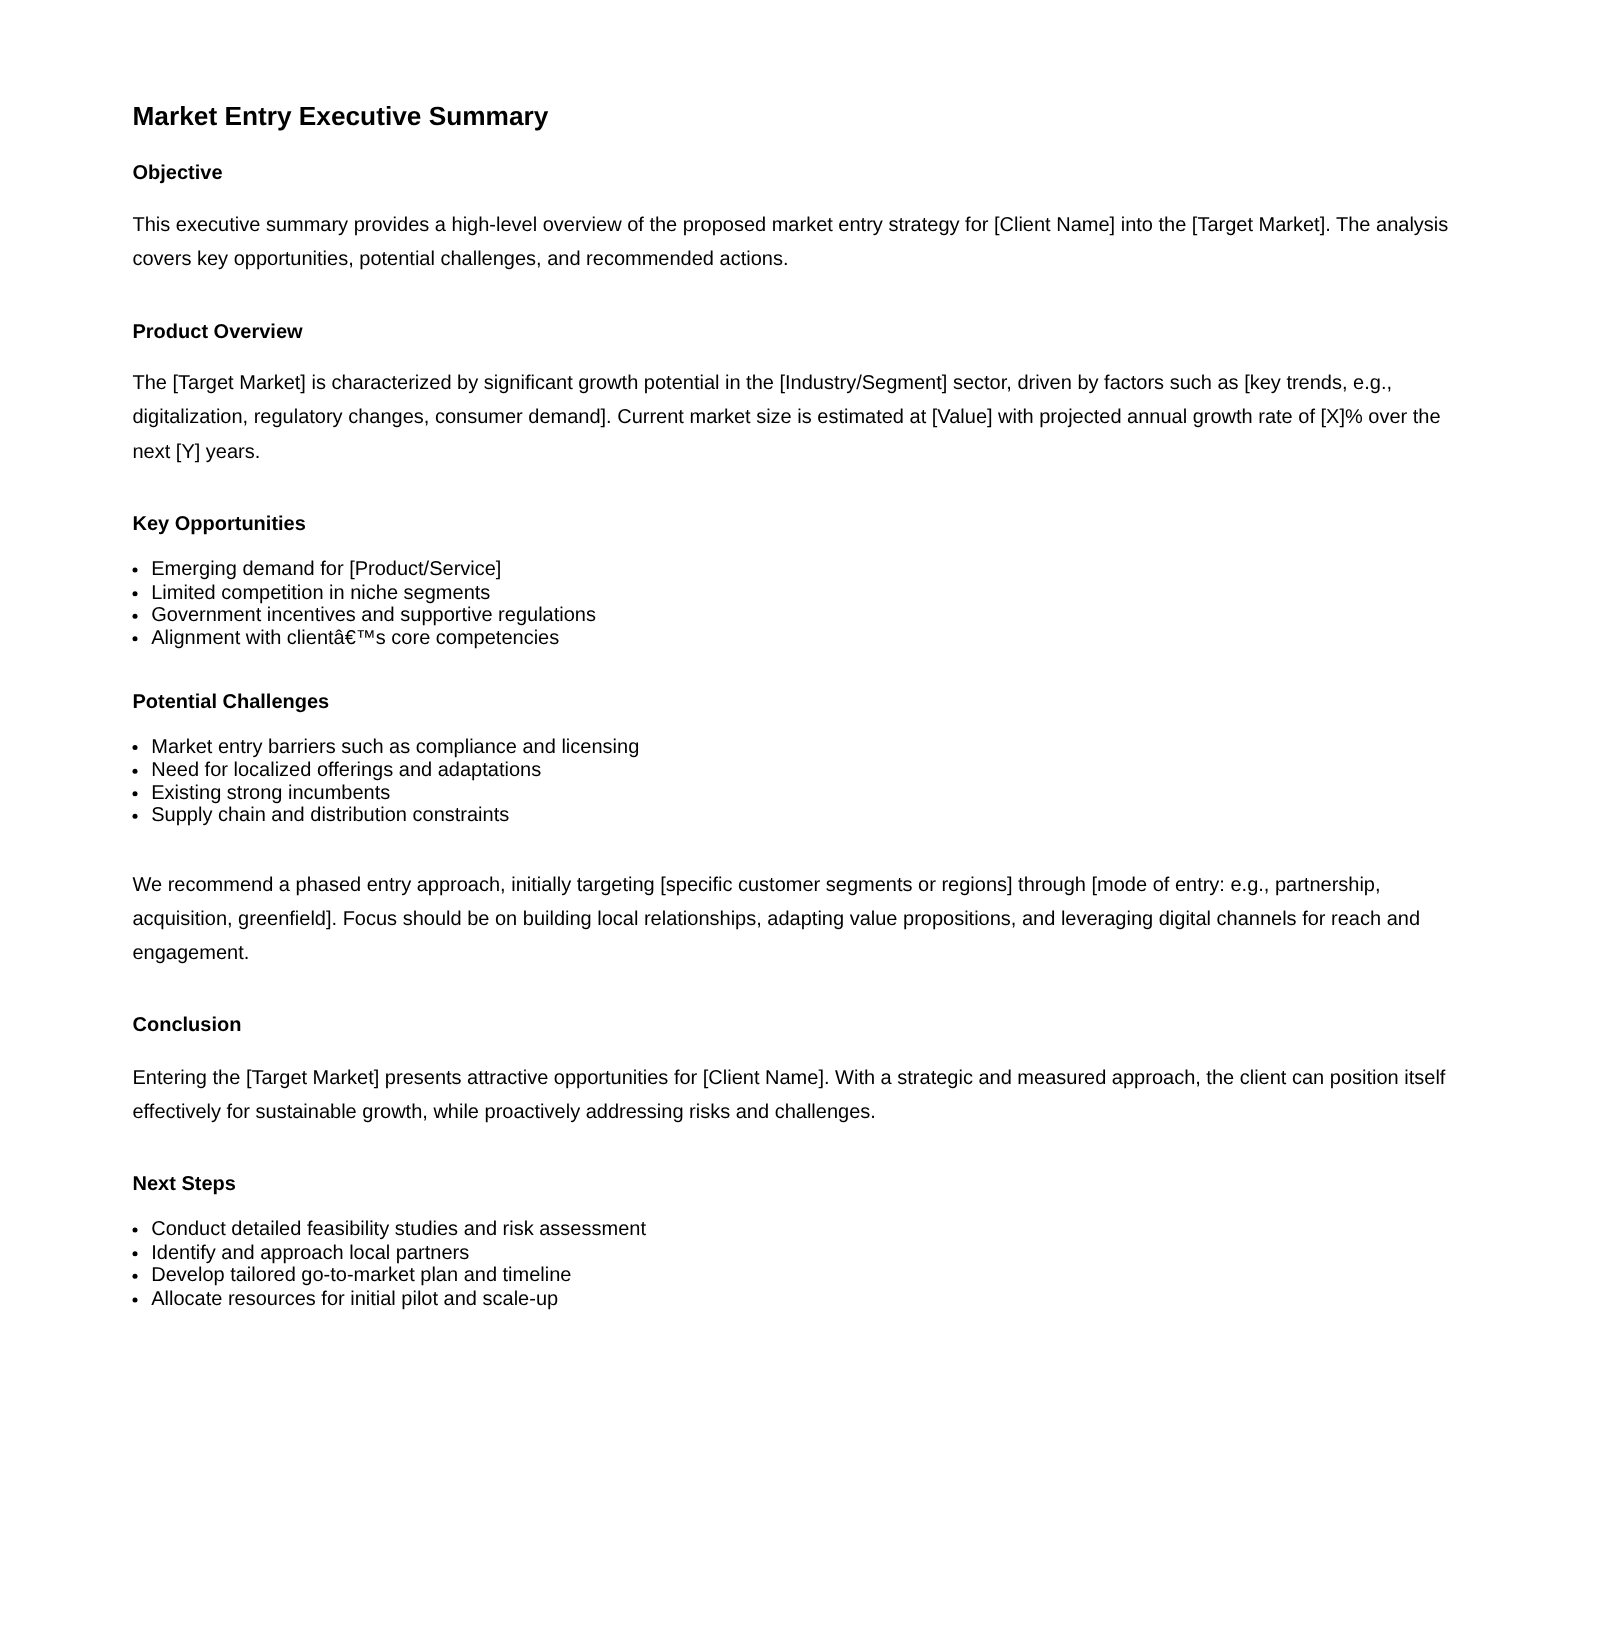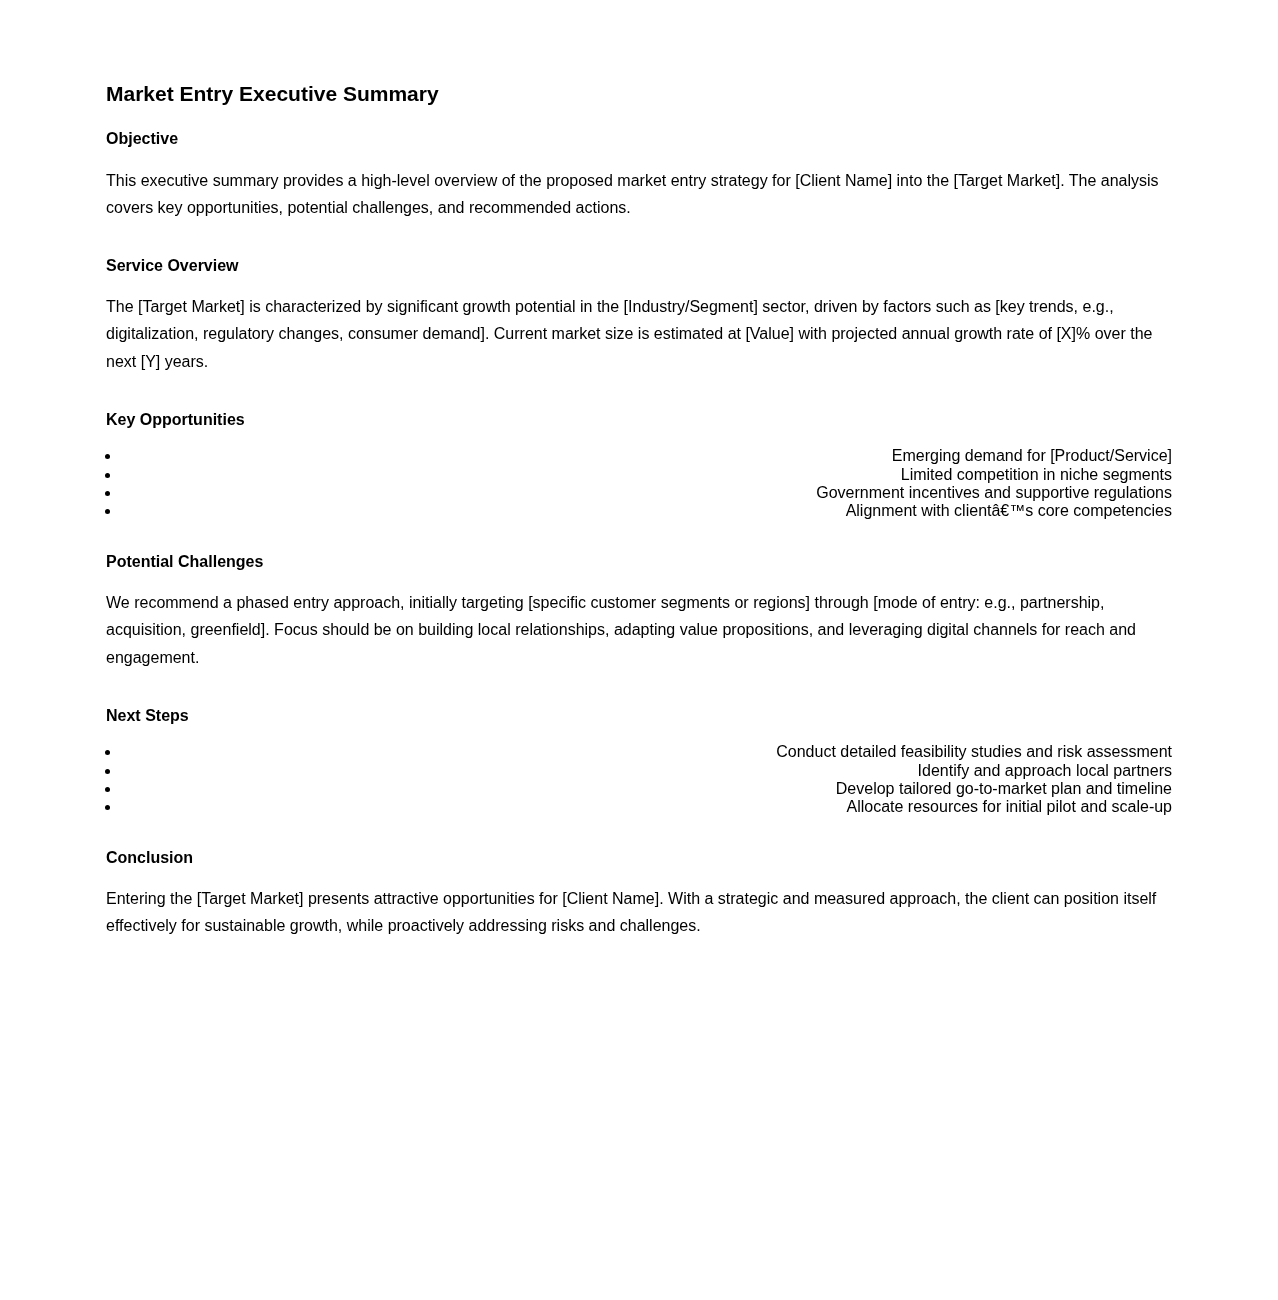--- a/index.html
+++ b/index.html
@@ -33,71 +33,76 @@
     margin: 24px 0 18px 0;
   }
   p {
     margin: 0 0 36px 0;
     line-height: 1.7;
   }
   ul {
     margin: 0 0 32px 0;
     padding-left: 15px;
     list-style: disc outside;
-    text-align: right;
   }
   li {
     line-height: 1.15;
   }
   strong { font-weight: 400; }
   section { margin: 0; }
 </style>
 </head>
 <body>
 
 <main class="page">
 
   <h1>Market Entry Executive Summary</h1>
 
   <section>
     <h2>Objective</h2>
     <p>This executive summary provides a high-level overview of the proposed market entry strategy for <strong>[Client Name]</strong> into the <strong>[Target Market]</strong>. The analysis covers key opportunities, potential challenges, and recommended actions.</p>
   </section>
 
   <section>
-    <h2>Service Overview</h2>
+    <h2>Product Overview</h2>
     <p>The <strong>[Target Market]</strong> is characterized by significant growth potential in the <strong>[Industry/Segment]</strong> sector, driven by factors such as <strong>[key trends, e.g., digitalization, regulatory changes, consumer demand]</strong>. Current market size is estimated at <strong>[Value]</strong> with projected annual growth rate of <strong>[X]</strong>% over the next <strong>[Y]</strong> years.</p>
   </section>
 
   <section>
     <h2>Key Opportunities</h2>
     <ul>
         <li>Emerging demand for <strong>[Product/Service]</strong></li>
         <li>Limited competition in niche segments</li>
         <li>Government incentives and supportive regulations</li>
         <li>Alignment with clientâ€™s core competencies</li>
       </ul>
   </section>
 
   <section>
     <h2>Potential Challenges</h2>
+    <ul>
+        <li>Market entry barriers such as compliance and licensing</li>
+        <li>Need for localized offerings and adaptations</li>
+        <li>Existing strong incumbents</li>
+        <li>Supply chain and distribution constraints</li>
+      </ul>
   </section>
 
   <section>
     <p>We recommend a phased entry approach, initially targeting <strong>[specific customer segments or regions]</strong> through <strong>[mode of entry: e.g., partnership, acquisition, greenfield]</strong>. Focus should be on building local relationships, adapting value propositions, and leveraging digital channels for reach and engagement.</p>
+  </section>
+
+  <section>
+    <h2>Conclusion</h2>
+    <p>Entering the <strong>[Target Market]</strong> presents attractive opportunities for <strong>[Client Name]</strong>. With a strategic and measured approach, the client can position itself effectively for sustainable growth, while proactively addressing risks and challenges.</p>
   </section>
 
   <section>
     <h2>Next Steps</h2>
     <ul>
         <li>Conduct detailed feasibility studies and risk assessment</li>
         <li>Identify and approach local partners</li>
         <li>Develop tailored go-to-market plan and timeline</li>
         <li>Allocate resources for initial pilot and scale-up</li>
       </ul>
   </section>
 
-  <section>
-    <h2>Conclusion</h2>
-    <p>Entering the <strong>[Target Market]</strong> presents attractive opportunities for <strong>[Client Name]</strong>. With a strategic and measured approach, the client can position itself effectively for sustainable growth, while proactively addressing risks and challenges.</p>
-  </section>
-
 </main>
 
 </body></html>

